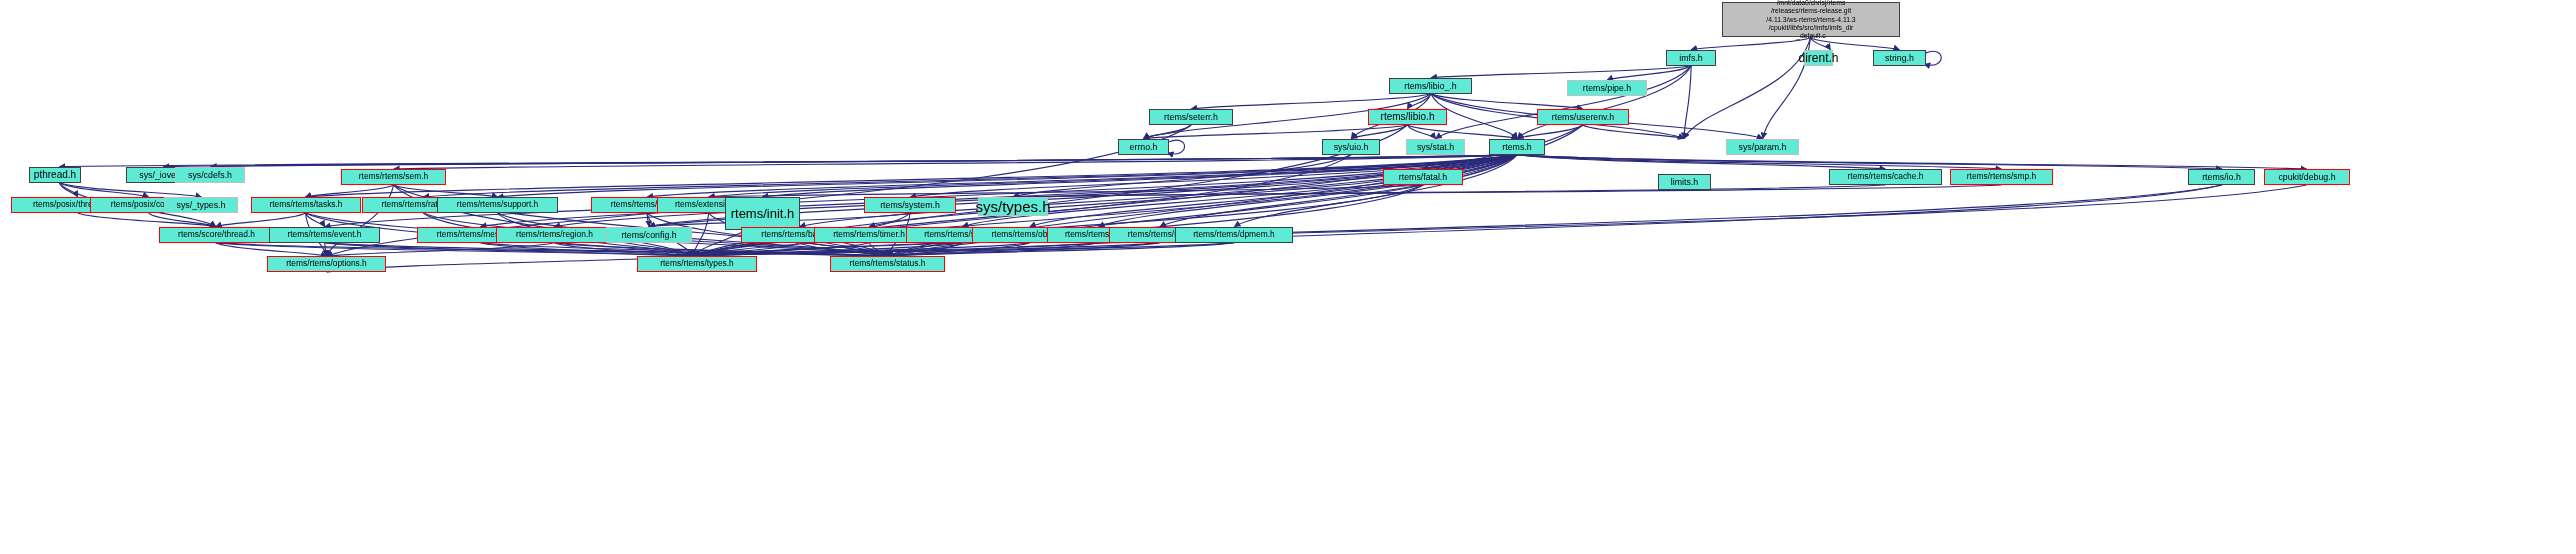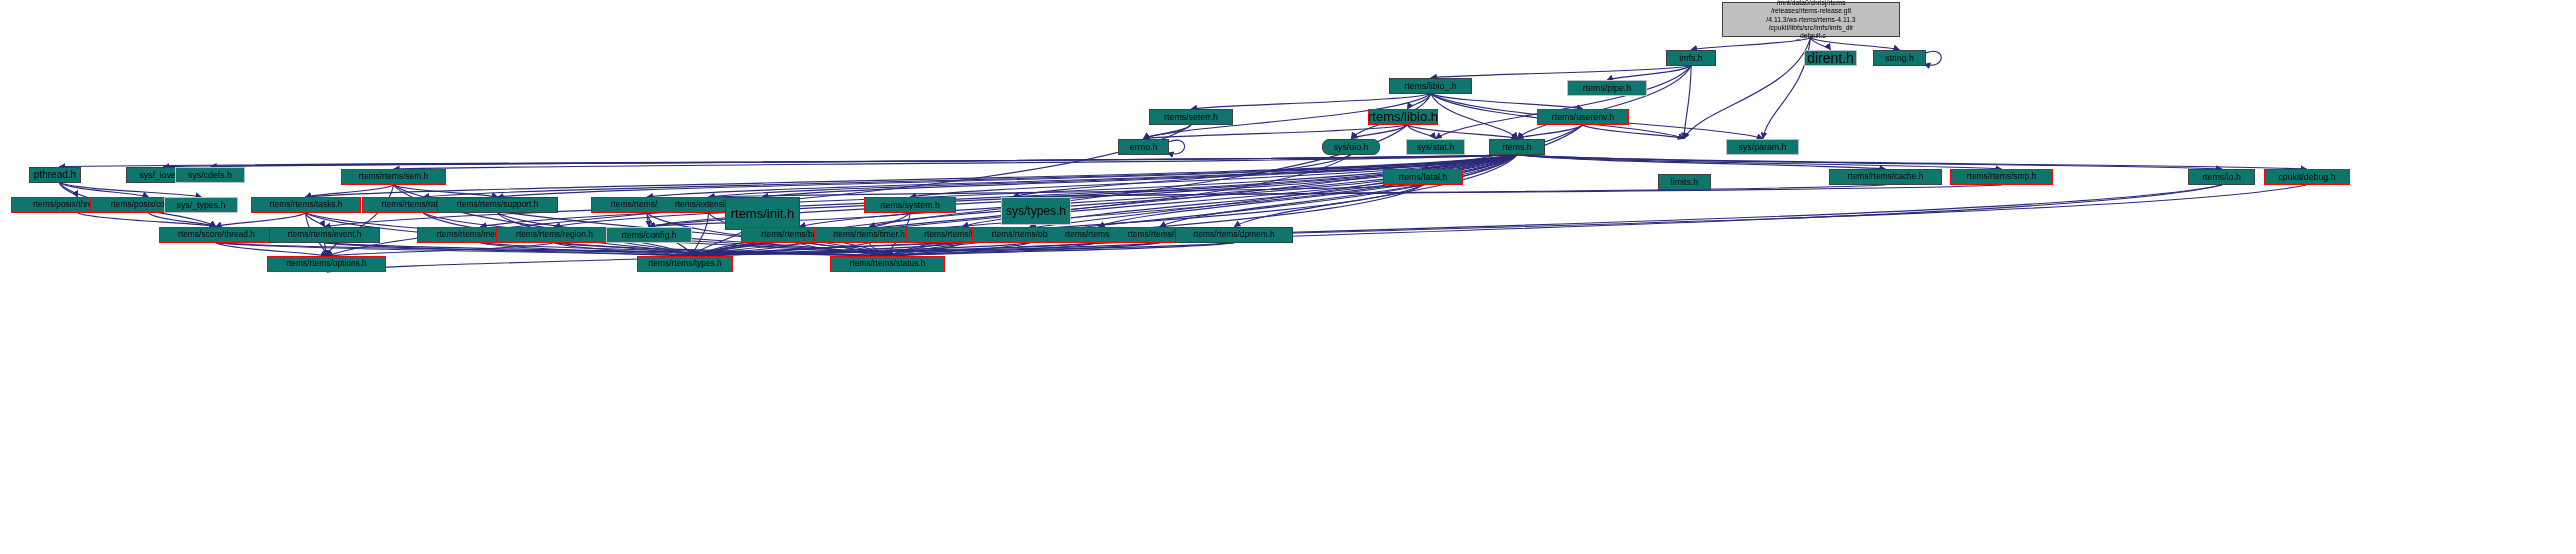--- a/index.html
+++ b/index.html
@@ -16,21 +16,21 @@
     position:absolute;
     box-sizing:border-box;
     display:flex;
     align-items:center;
     justify-content:center;
     text-align:center;
     white-space:pre;
     line-height:1.18;
     font-size:10.4px;
     color:#000000;
-    background:#0f766e;
+    background:#5eead4;
     border:0.8px solid #000000;
     z-index:5;
   }
   .node.root{
     background:#bfbfbf;
     border:0.8px solid #404040;
     font-size:10.4px;
     line-height:1.22;
     z-index:6;
   }
@@ -175,29 +175,29 @@
         <path d="M 2880.5 231 C 2638.7 279.95, 1107.3 293.3, 865.5 320" marker-end="url(#arrow)" stroke="#2a2a7a"></path>
         <path d="M 269.5 303 C 286.12 312.35, 391.38 314.9, 408 320" marker-end="url(#arrow)" stroke="#2a2a7a"></path>
         <path d="M 269.5 303 C 341.02 312.35, 793.98 314.9, 865.5 320" marker-end="url(#arrow)" stroke="#2a2a7a"></path>
         <path d="M 269.5 303 C 370.18 312.35, 1007.82 314.9, 1108.5 320" marker-end="url(#arrow)" stroke="#2a2a7a"></path>
         <path d="M 408 340 C 462.9 329, 810.6 326, 865.5 320" marker-end="url(#arrow)" stroke="#2a2a7a"></path>
       </g>
   </svg>
   <div id="nodes">
       <div class="node root" style="left: 1722px; top: 2.4px; width: 178px; height: 35px; display: flex; flex-direction: column; justify-content: center; font-size: 6.8px;"><div>/mnt/data0/chrisj/rtems</div><div>/releases/rtems-release.git</div><div>/4.11.3/ws-rtems/rtems-4.11.3</div><div>/cpukit/libfs/src/imfs/imfs_dir</div><div>_default.c</div></div>
       <div class="node dark" style="left: 1666px; top: 50px; width: 50px; height: 16px; font-size: 8.8px;">imfs.h</div>
-      <div class="node grey" style="left: 1804px; top: 50px; width: 53px; height: 16px; font-size: 14px;">dirent.h</div>
+      <div class="node grey" style="left: 1804px; top: 50px; width: 29px; height: 16px; font-size: 12px;">dirent.h</div>
       <div class="node dark" style="left: 1873px; top: 50px; width: 53px; height: 16px; font-size: 8.8px;">string.h</div>
       <div class="node dark" style="left: 1389px; top: 78px; width: 83px; height: 16px; font-size: 8.8px;">rtems/libio_.h</div>
       <div class="node grey" style="left: 1567px; top: 80px; width: 80px; height: 16px; font-size: 8.8px;">rtems/pipe.h</div>
       <div class="node dark" style="left: 1149px; top: 109px; width: 84px; height: 16px; font-size: 8.8px;">rtems/seterr.h</div>
-      <div class="node red" style="left: 1368px; top: 109px; width: 70px; height: 16px; font-size: 13px;">rtems/libio.h</div>
+      <div class="node red" style="left: 1368px; top: 109px; width: 79px; height: 16px; font-size: 10px;">rtems/libio.h</div>
       <div class="node red" style="left: 1537px; top: 109px; width: 92px; height: 16px; font-size: 8.8px;">rtems/userenv.h</div>
       <div class="node dark" style="left: 1118px; top: 139px; width: 51px; height: 16px; font-size: 8.8px;">errno.h</div>
-      <div class="node dark" style="left: 1322px; top: 139px; width: 58px; height: 16px; font-size: 8.8px; border-radius: 7px;">sys/uio.h</div>
+      <div class="node dark" style="left: 1322px; top: 139px; width: 58px; height: 16px; font-size: 8.8px;">sys/uio.h</div>
       <div class="node grey" style="left: 1406px; top: 139px; width: 59px; height: 16px; font-size: 8.8px;">sys/stat.h</div>
       <div class="node dark" style="left: 1489px; top: 139px; width: 56px; height: 16px; font-size: 8.8px;">rtems.h</div>
       <div class="node dark" style="left: 1658px; top: 139px; width: 53px; height: 16px; font-size: 8.8px; margin-top: 35px;">limits.h</div>
       <div class="node grey" style="left: 1726px; top: 139px; width: 73px; height: 16px; font-size: 8.8px;">sys/param.h</div>
       <div class="node dark" style="left: 29px; top: 167px; width: 52px; height: 16px; font-size: 10px;">pthread.h</div>
       <div class="node dark" style="left: 126px; top: 167px; width: 75px; height: 16px; font-size: 8.8px;">sys/_iovec.h</div>
       <div class="node grey" style="left: 175px; top: 167px; width: 70px; height: 16px; font-size: 8.8px;">sys/cdefs.h</div>
       <div class="node red" style="left: 341px; top: 169px; width: 105px; height: 16px; font-size: 8.4px;">rtems/rtems/sem.h</div>
       <div class="node red" style="left: 1383px; top: 169px; width: 80px; height: 16px; font-size: 8.8px;">rtems/fatal.h</div>
       <div class="node dark" style="left: 1829px; top: 169px; width: 113px; height: 16px; font-size: 8.4px;">rtems/rtems/cache.h</div>
@@ -207,31 +207,31 @@
       <div class="node red" style="left: 11.2px; top: 197px; width: 133px; height: 16px; font-size: 8.4px;">rtems/posix/threadsup.h</div>
       <div class="node red" style="left: 90px; top: 197px; width: 116px; height: 16px; font-size: 8.4px;">rtems/posix/config.h</div>
       <div class="node grey" style="left: 164px; top: 197px; width: 74px; height: 16px; font-size: 8.8px;">sys/_types.h</div>
       <div class="node red" style="left: 251px; top: 197px; width: 110px; height: 16px; font-size: 8.4px;">rtems/rtems/tasks.h</div>
       <div class="node red" style="left: 362px; top: 197px; width: 123px; height: 16px; font-size: 8.4px;">rtems/rtems/ratemon.h</div>
       <div class="node dark" style="left: 437px; top: 197px; width: 121px; height: 16px; font-size: 8.4px;">rtems/rtems/support.h</div>
       <div class="node red" style="left: 591px; top: 197px; width: 112px; height: 16px; font-size: 8.4px;">rtems/rtems/clock.h</div>
       <div class="node red" style="left: 657px; top: 197px; width: 102px; height: 16px; font-size: 8.4px;">rtems/extension.h</div>
       <div class="node dark" style="left: 725px; top: 197px; width: 75px; height: 33px; font-size: 13px;">rtems/init.h</div>
       <div class="node red" style="left: 864px; top: 197px; width: 92px; height: 16px; font-size: 8.8px;">rtems/system.h</div>
-      <div class="node grey" style="left: 1001px; top: 197px; width: 70px; height: 28px; font-size: 12px;">sys/types.h</div>
+      <div class="node grey" style="left: 978px; top: 197px; width: 70px; height: 19px; font-size: 15px;">sys/types.h</div>
       <div class="node red" style="left: 159px; top: 227px; width: 115px; height: 16px; font-size: 8.4px;">rtems/score/thread.h</div>
       <div class="node dark" style="left: 269px; top: 227px; width: 111px; height: 16px; font-size: 8.4px;">rtems/rtems/event.h</div>
       <div class="node red" style="left: 417px; top: 227px; width: 127px; height: 16px; font-size: 8.4px;">rtems/rtems/message.h</div>
       <div class="node red" style="left: 496px; top: 227px; width: 117px; height: 16px; font-size: 8.4px;">rtems/rtems/region.h</div>
       <div class="node grey" style="left: 606px; top: 227px; width: 86px; height: 16px; font-size: 8.8px;">rtems/config.h</div>
       <div class="node red" style="left: 741px; top: 227px; width: 118px; height: 16px; font-size: 8.4px;">rtems/rtems/barrier.h</div>
       <div class="node red" style="left: 814px; top: 227px; width: 110px; height: 16px; font-size: 8.4px;">rtems/rtems/timer.h</div>
       <div class="node red" style="left: 906px; top: 227px; width: 112px; height: 16px; font-size: 8.4px;">rtems/rtems/signal.h</div>
       <div class="node red" style="left: 972px; top: 227px; width: 115px; height: 16px; font-size: 8.4px;">rtems/rtems/object.h</div>
       <div class="node red" style="left: 1047px; top: 227px; width: 104px; height: 16px; font-size: 8.4px;">rtems/rtems/part.h</div>
       <div class="node red" style="left: 1109px; top: 227px; width: 102px; height: 16px; font-size: 8.4px;">rtems/rtems/intr.h</div>
       <div class="node teal" style="left: 1175px; top: 227px; width: 118px; height: 16px; font-size: 8.4px;">rtems/rtems/dpmem.h</div>
       <div class="node red" style="left: 267px; top: 256px; width: 119px; height: 16px; font-size: 8.4px;">rtems/rtems/options.h</div>
-      <div class="node red" style="left: 637px; top: 256px; width: 96px; height: 16px; font-size: 8.4px;">rtems/rtems/types.h</div>
+      <div class="node red" style="left: 637px; top: 256px; width: 120px; height: 16px; font-size: 8.4px;">rtems/rtems/types.h</div>
       <div class="node red" style="left: 830px; top: 256px; width: 115px; height: 16px; font-size: 8.4px;">rtems/rtems/status.h</div>
     </div>
 </div>
 
 
 </body></html>

